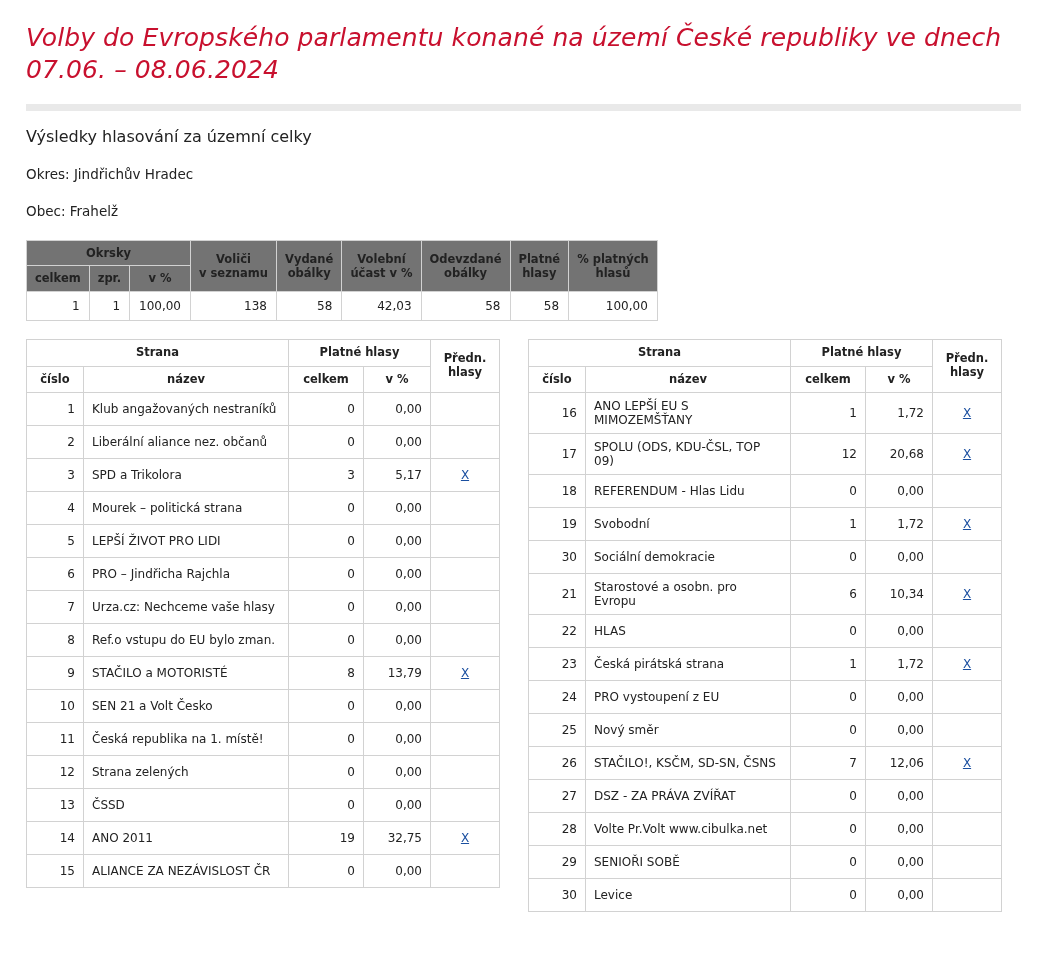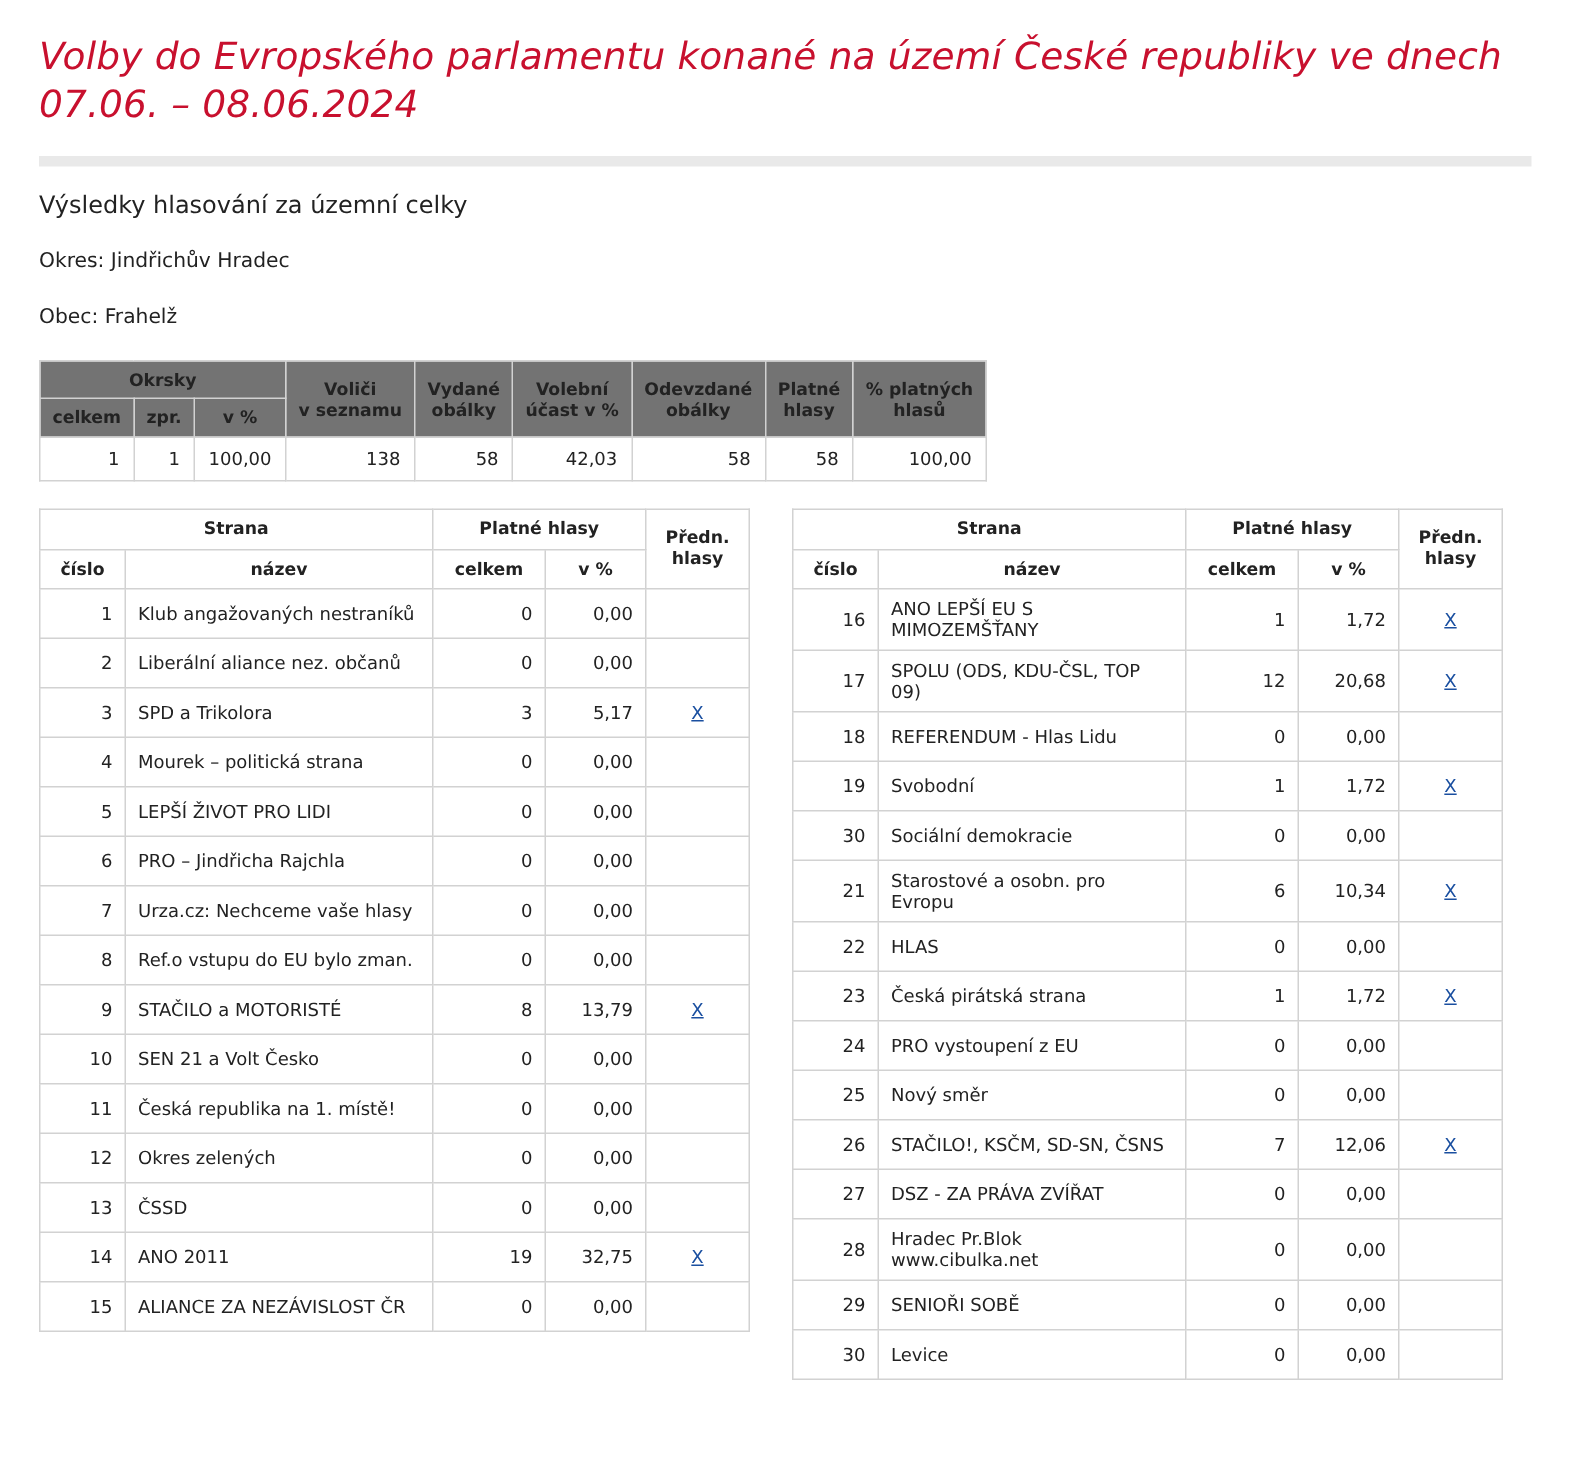--- a/index.html
+++ b/index.html
@@ -241,21 +241,21 @@
           </tr>
           <tr>
             <td class="c-num">11</td>
             <td class="c-name">Česká republika na 1. místě!</td>
             <td class="c-votes">0</td>
             <td class="c-pct">0,00</td>
             <td class="c-pref"></td>
           </tr>
           <tr>
             <td class="c-num">12</td>
-            <td class="c-name">Okres zelených</td>
+            <td class="c-name">Strana zelených</td>
             <td class="c-votes">0</td>
             <td class="c-pct">0,00</td>
             <td class="c-pref"></td>
           </tr>
           <tr>
             <td class="c-num">13</td>
             <td class="c-name">ČSSD</td>
             <td class="c-votes">0</td>
             <td class="c-pct">0,00</td>
             <td class="c-pref"></td>
@@ -371,21 +371,21 @@
           </tr>
           <tr>
             <td class="c-num">27</td>
             <td class="c-name">DSZ - ZA PRÁVA ZVÍŘAT</td>
             <td class="c-votes">0</td>
             <td class="c-pct">0,00</td>
             <td class="c-pref"></td>
           </tr>
           <tr>
             <td class="c-num">28</td>
-            <td class="c-name">Hradec Pr.Blok www.cibulka.net</td>
+            <td class="c-name">Volte Pr.Volt www.cibulka.net</td>
             <td class="c-votes">0</td>
             <td class="c-pct">0,00</td>
             <td class="c-pref"></td>
           </tr>
           <tr>
             <td class="c-num">29</td>
             <td class="c-name">SENIOŘI SOBĚ</td>
             <td class="c-votes">0</td>
             <td class="c-pct">0,00</td>
             <td class="c-pref"></td>

